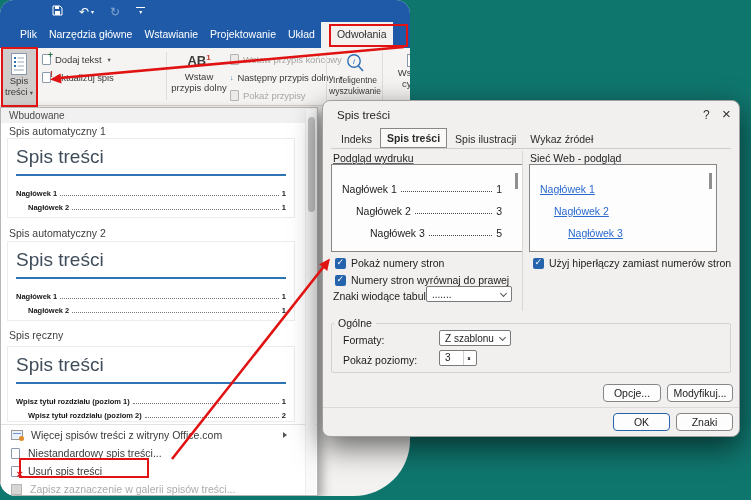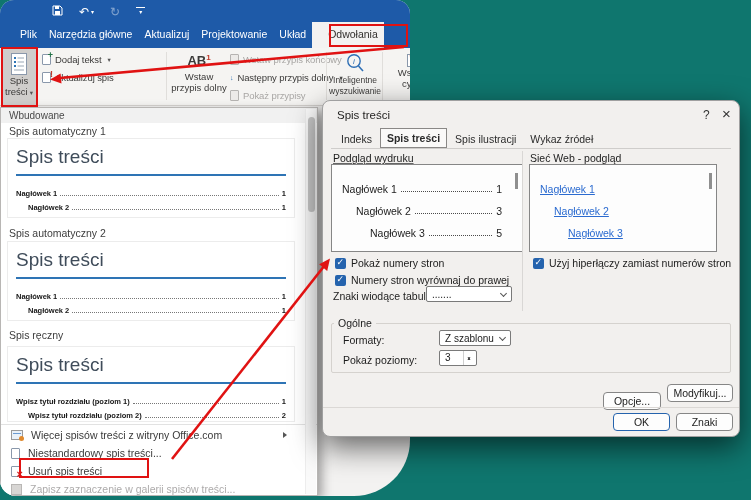--- a/index.html
+++ b/index.html
@@ -138,21 +138,21 @@
         </span>
         <span class="i-undo"></span>
         <span class="i-redo"></span>
         <span class="i-custom"></span>
       </div>
     </div>
 
     <div class="tabrow">
       <span class="rtab">Plik</span>
       <span class="rtab">Narzędzia główne</span>
-      <span class="rtab">Aktualizuj</span>
+      <span class="rtab">Wstawianie</span>
       <span class="rtab">Projektowanie</span>
       <span class="rtab">Układ</span>
       <span class="rtab active">Odwołania</span>
     </div>
 
     <div class="ribbon">
       <div class="toc-btn">
         <svg style="margin-top:3px" width="20" height="24" viewBox="0 0 20 24">
             <rect x="2.5" y="1.5" width="15" height="21" fill="#fff" stroke="#8a98ab"></rect>
             <rect x="5" y="5" width="2" height="2" fill="#2e74b5"></rect>
@@ -378,21 +378,21 @@
     <div class="d-select" style="left:116px;top:229px;width:72px">
       <span>Z szablonu</span>
       <span class="chev"></span>
     </div>
     <div class="d-label" style="left:20px;top:253px">Pokaż poziomy:</div>
     <div class="d-spin" style="left:116px;top:249px">
       <span>3</span>
       <span class="spin-btns"></span>
     </div>
 
-    <button class="d-btn" style="left:280px;top:291px;width:58px">Opcje...</button>
+    <button class="d-btn" style="left:280px;top:283px;width:58px">Opcje...</button>
     <button class="d-btn" style="left:344px;top:283px;width:66px">Modyfikuj...</button>
     <div class="d-footline"></div>
     <button class="d-btn default" style="left:290px;top:312px;width:57px">OK</button>
     <button class="d-btn" style="left:353px;top:312px;width:57px">Znaki</button>
   </div>
 
   <div class="ann-box" style="left:329px;top:24px;width:79px;height:23px"></div>
   <div class="ann-box" style="left:1px;top:47px;width:37px;height:60px"></div>
   <div class="ann-box" style="left:19px;top:458px;width:130px;height:20px"></div>
   <svg class="ann-svg" width="751" height="500" viewBox="0 0 751 500">

